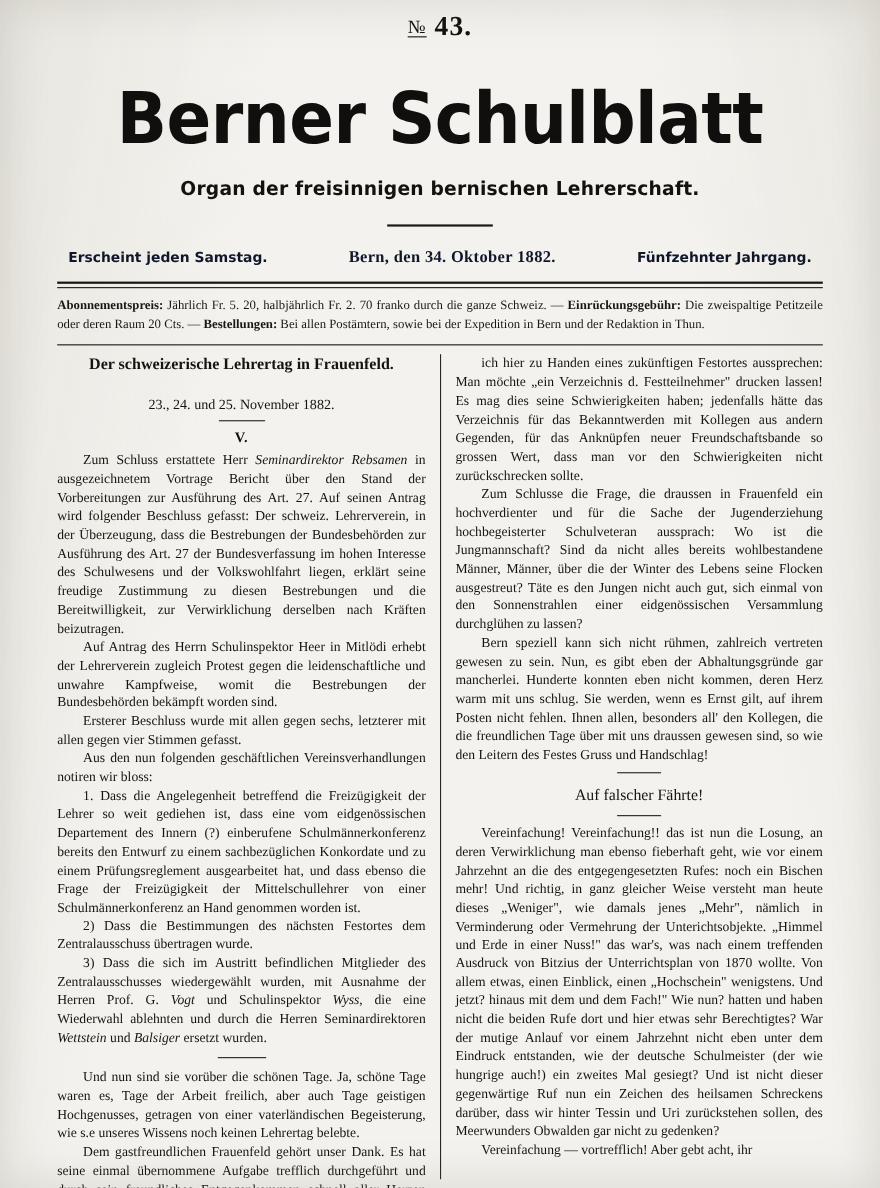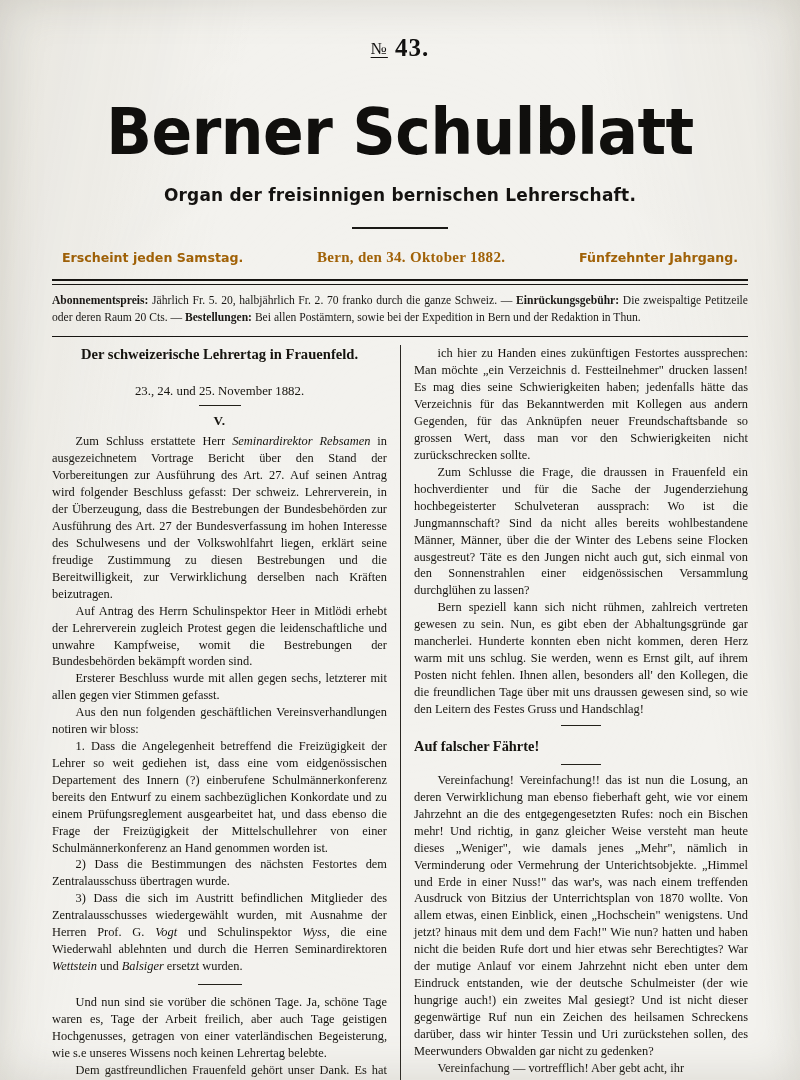--- a/index.html
+++ b/index.html
@@ -18,21 +18,21 @@
     position: relative;
     width: 800px;
     height: 1080px;
     box-sizing: border-box;
     padding: 0;
     background: #f3f2ee;
   }
   
   .masthead {
     text-align: center;
-    padding-top: 34px;
+    padding-top: 11px;
   }
   .issue-no {
     font-family: "Liberation Serif", serif;
     font-size: 25px;
     font-weight: bold;
     letter-spacing: 1px;
     color: #121110;
   }
   .issue-no .numero {
     font-size: 17px;
@@ -68,21 +68,21 @@
   }
   
   .infoline {
     display: flex;
     justify-content: space-between;
     align-items: baseline;
     margin: 20px 62px 0 62px;
     font-family: "DejaVu Sans", sans-serif;
     font-size: 12.6px;
     font-weight: bold;
-    color: #a16207;
+    color: #0f172a;
   }
   .infoline .mid {
     font-family: "Liberation Serif", serif;
     font-size: 15px;
     font-weight: bold;
     letter-spacing: 0.3px;
   }
   
   .rule-thick {
     margin: 13px 52px 0 52px;
@@ -155,21 +155,22 @@
     font-weight: bold;
     letter-spacing: 0.5px;
     margin-bottom: 3px;
   }
   p.para {
     margin: 0;
     text-indent: 1.9em;
   }
   .it { font-style: italic; }
   .art-title2 {
-    font-weight: bold;
+    text-align: center;
+    font-weight: normal;
     font-size: 14.4px;
     margin-top: 11px;
     margin-bottom: 0;
   }
   .mini-rule2 {
     width: 40px;
     height: 1.3px;
     background: #222019;
     margin: 7px auto 7px auto;
   }

